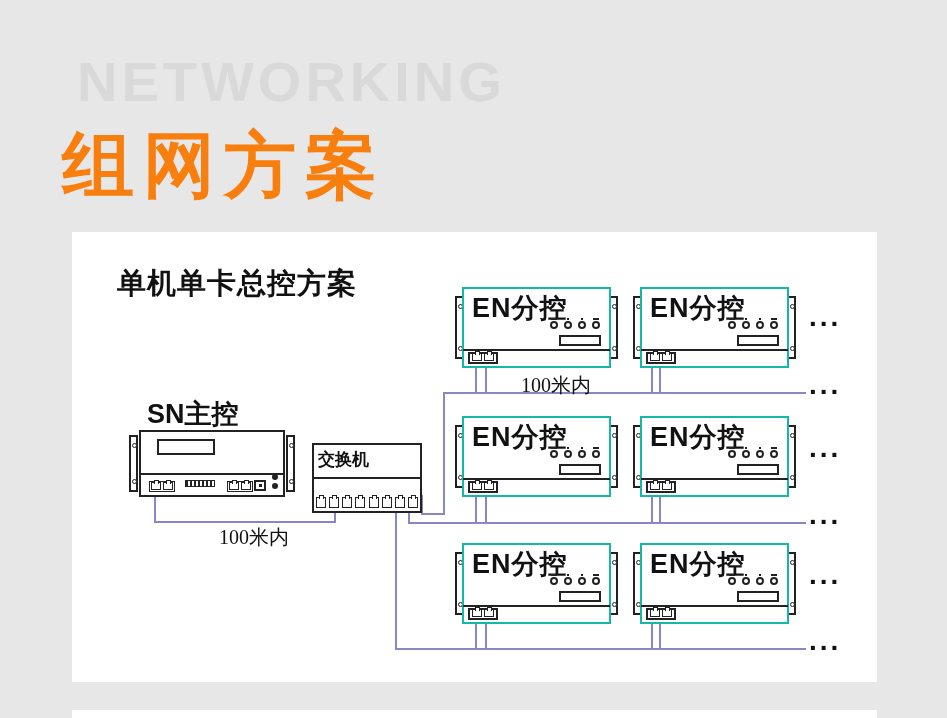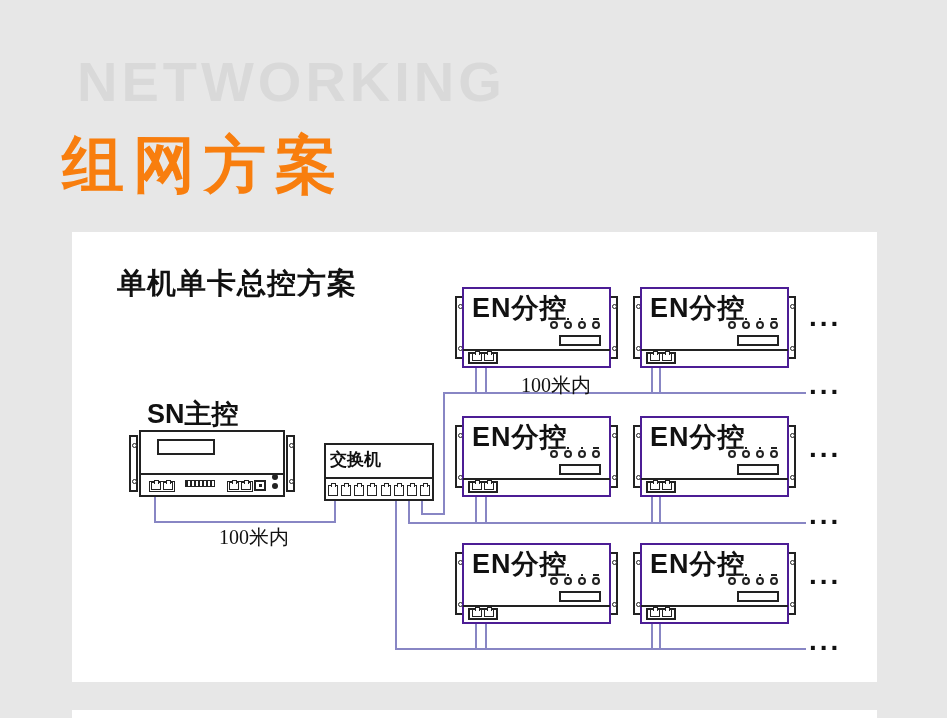--- a/index.html
+++ b/index.html
@@ -10,21 +10,21 @@
     color:#111;
   }
   
   .watermark{
     position:absolute;left:77px;top:53px;
     font-size:56px;line-height:57px;font-weight:bold;
     letter-spacing:4px;color:#D9D9D9;white-space:nowrap;
   }
   .page-title{
     position:absolute;left:62px;top:132px;margin:0;
-    font-size:62px;line-height:66px;font-weight:bold;
+    font-size:72px;line-height:66px;font-weight:bold;
     letter-spacing:9px;color:#F87E0E;white-space:nowrap;
   }
   
   .panel{position:absolute;left:72px;top:232px;width:805px;height:450px;background:#fff}
   .panel-strip{position:absolute;left:72px;top:710px;width:805px;height:8px;background:#fff}
   .panel-title{
     position:absolute;left:117px;top:264px;margin:0;
     font-size:29px;font-weight:bold;letter-spacing:1px;white-space:nowrap;text-align:center;
   }
   .sn-title{
@@ -33,21 +33,21 @@
   }
   
   .dev{position:absolute}
   .ear{position:absolute;width:9px;background:#fff;border:2px solid #222;box-sizing:border-box}
   .ear.l{left:0}.ear.r{right:0}
   .ear::before,.ear::after{content:"";position:absolute;left:1px;width:3px;height:3px;border:1px solid #222;border-radius:50%;background:#fff}
   .ear::before{top:6px}.ear::after{bottom:6px}
   
   .en{width:163px;height:81px}
   .en .ear{top:9px;height:63px}
-  .en-body{position:absolute;left:7px;top:0;width:149px;height:81px;background:#fff;border:2px solid #4c1d95;box-sizing:border-box}
+  .en-body{position:absolute;left:7px;top:0;width:149px;height:81px;background:#fff;border:2px solid #14b8a6;box-sizing:border-box}
   .en-body::after{content:"";position:absolute;left:-1px;right:-1px;bottom:15px;height:2px;background:#222}
   .en-label{position:absolute;left:8px;top:1px;font-size:27px;font-weight:bold;letter-spacing:1px;white-space:nowrap}
   .leds{position:absolute;right:9px;top:32px;display:flex;gap:6px}
   .leds i{position:relative;width:8px;height:8px;border:2px solid #222;border-radius:50%;box-sizing:border-box;background:#fff}
   .leds i::before{content:"";position:absolute;top:-5px;left:-1px;width:6px;height:2px;background:#222}
   .leds i:nth-child(2)::before,.leds i:nth-child(3)::before{width:2px;left:1px}
   .en-lcd{position:absolute;right:8px;top:46px;width:42px;height:11px;border:2px solid #222;box-sizing:border-box;background:#fff}
   .en-ports{position:absolute;left:4px;bottom:2px;width:30px;height:12px;border:2px solid #222;box-sizing:border-box;background:#fff;display:flex;align-items:flex-end;justify-content:space-evenly;padding-bottom:1px}
   .p{position:relative;width:8px;height:6px;border:1px solid #222;background:#fff}
   .p::before{content:"";position:absolute;top:-3px;left:2px;width:3px;height:3px;border:1px solid #222;border-bottom:none;background:#fff}
@@ -58,21 +58,21 @@
   .sn-body::after{content:"";position:absolute;left:-1px;right:-1px;bottom:20px;height:2px;background:#222}
   .sn-lcd{position:absolute;left:16px;top:7px;width:58px;height:16px;border:2px solid #222;box-sizing:border-box;background:#fff}
   .sn-ports{position:absolute;bottom:3px;width:26px;height:11px;border:1px solid #222;display:flex;align-items:flex-end;justify-content:space-evenly;padding-bottom:1px;box-sizing:border-box;background:#fff}
   .sn-ports.a{left:8px}.sn-ports.b{left:86px}
   .sn-term{position:absolute;left:44px;bottom:8px;width:28px;height:5px;border:1px solid #222;background:repeating-linear-gradient(90deg,#222 0 2px,#fff 2px 4px)}
   .sn-sq{position:absolute;left:113px;bottom:4px;width:12px;height:11px;border:2px solid #222;box-sizing:border-box;background:#fff}
   .sn-sq::after{content:"";position:absolute;left:3px;top:2px;width:3px;height:3px;background:#222}
   .sn-btns{position:absolute;left:131px;bottom:3px}
   .sn-btns i{display:block;width:6px;height:6px;border-radius:50%;background:#222;margin-bottom:3px}
   
-  .switch{left:324px;top:443px;width:110px;height:58px}
+  .switch{left:312px;top:443px;width:110px;height:70px}
   .sw-body{position:absolute;left:0;top:0;right:0;bottom:0;background:#fff;border:2px solid #222;box-sizing:border-box}
   .sw-body::after{content:"";position:absolute;left:0;right:0;top:32px;height:2px;background:#222}
   .sw-label{position:absolute;left:4px;top:3px;font-size:17px;font-weight:bold;white-space:nowrap}
   .sw-ports{position:absolute;left:2px;right:2px;bottom:3px;display:flex;justify-content:space-between}
   .jack{position:relative;width:10px;height:11px;border:1px solid #222;box-sizing:border-box;background:#fff}
   .jack::before{content:"";position:absolute;top:-3px;left:2px;width:3px;height:3px;border:1px solid #222;border-bottom:none;background:#fff}
   
   .line{position:absolute;background:#8886C4}
   .line.h{height:2px}
   .line.v{width:2px}

